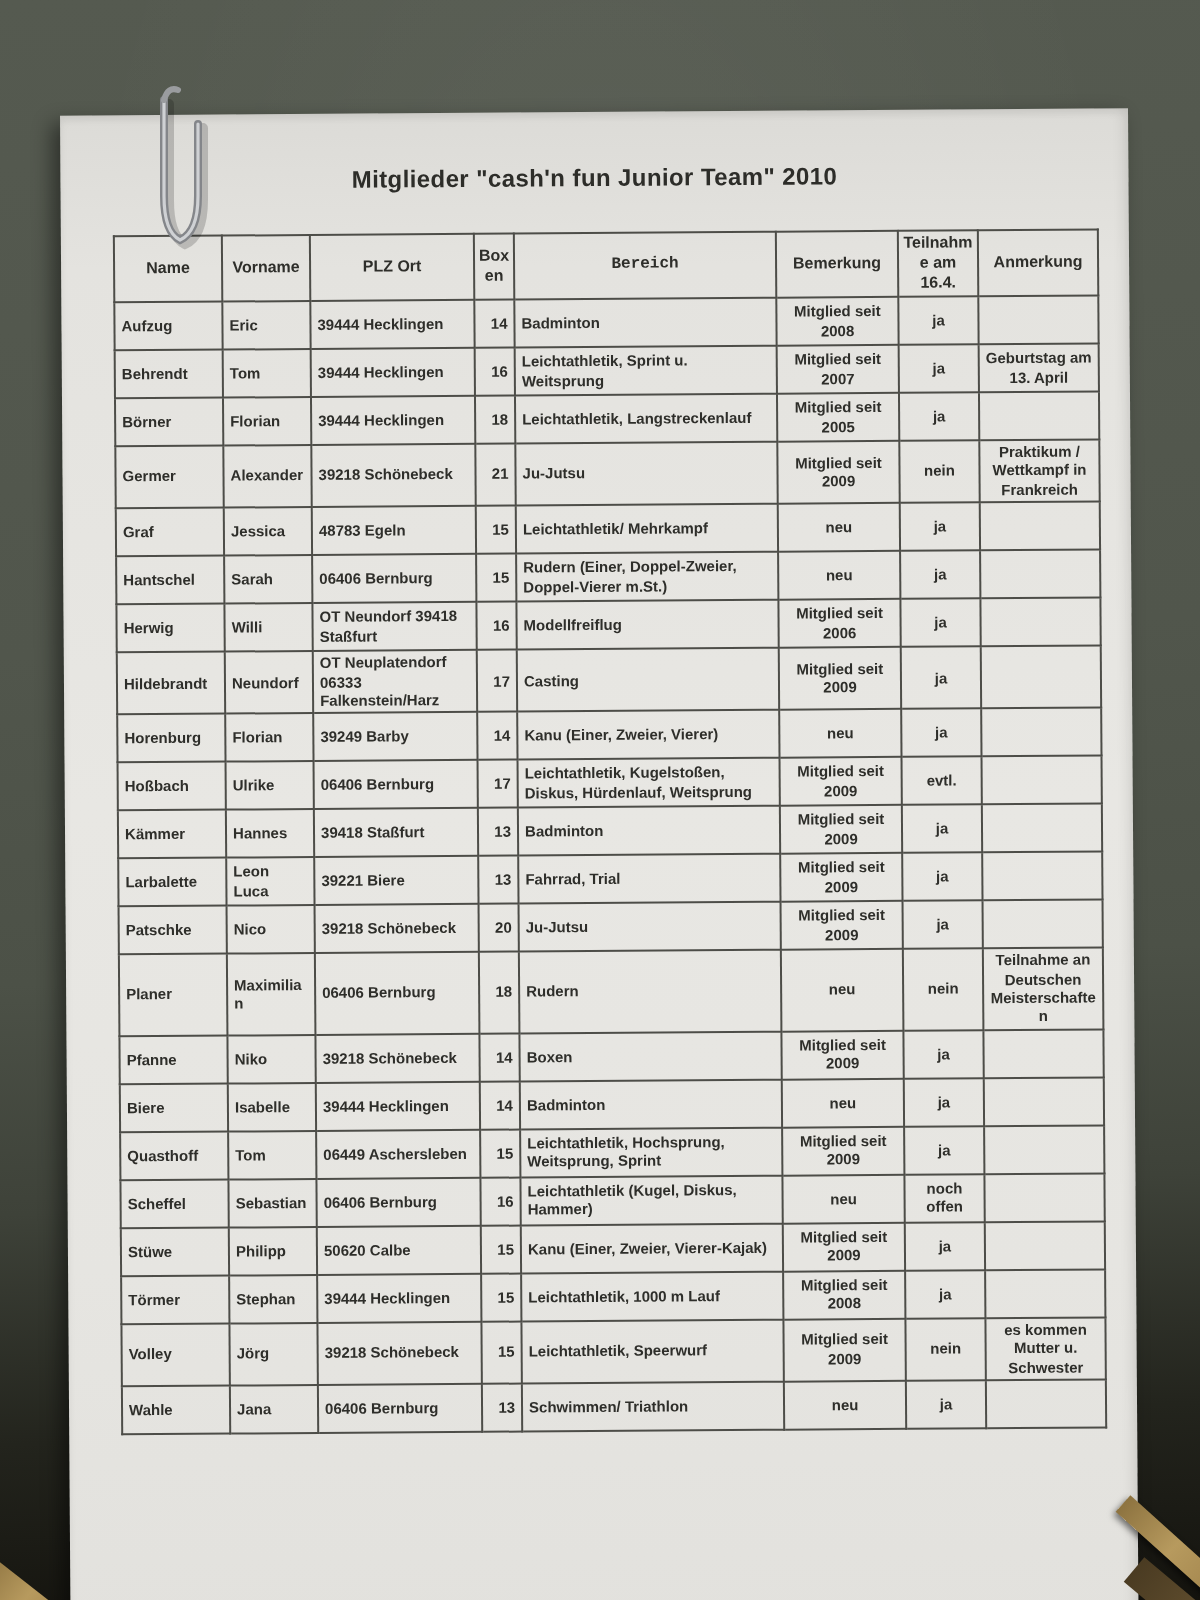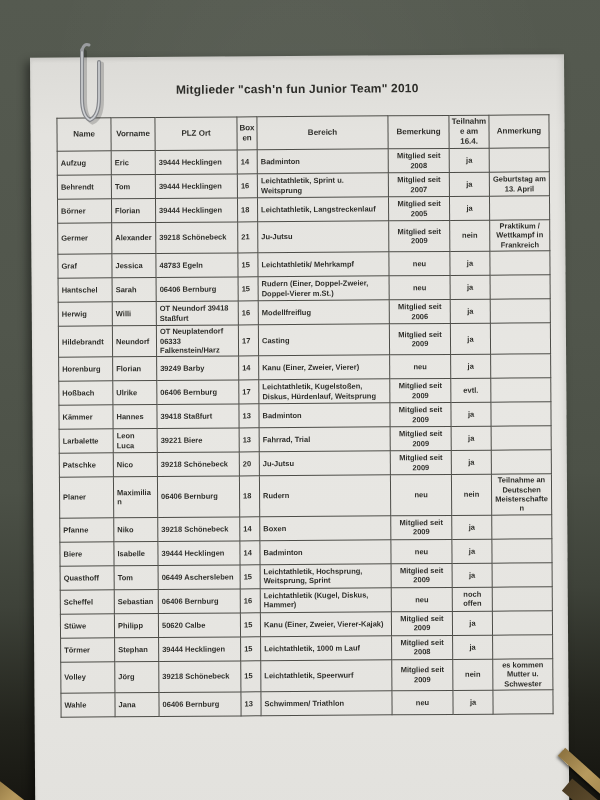--- a/index.html
+++ b/index.html
@@ -24,23 +24,23 @@
   .tbl-wrap{margin:20px 18px 0 26px;}
   table.members{border-collapse:collapse;table-layout:fixed;width:492px;}
   table.members th,table.members td{
     border:1px solid #4d4d48;color:#2e2e2a;font-weight:bold;
     font-size:7.5px;line-height:1.25;padding:1px 3px;vertical-align:middle;
     overflow:hidden;word-wrap:break-word;
   }
   table.members th{font-size:8px;text-align:center;height:24px;padding:1px 1px;}
   table.members td{height:21px;}
   td.col-name,td.col-vorname,td.col-plz_ort,td.col-bereich{text-align:left;}
-  td.col-alter{text-align:left;padding:1px 1px;}
+  td.col-alter{text-align:right;padding:1px 1px;}
   td.col-bemerkung,td.col-teilnahme,td.col-anmerkung{text-align:center;}
-  th.col-bereich{text-align:left;}
+  th.col-bereich{text-align:left;font-family:Liberation Mono, monospace;}
   th.col-alter{padding:1px 0;}
   
   .clip{position:absolute;left:68px;top:42px;width:44px;height:92px;z-index:5;}
   
   .wood{position:absolute;background:linear-gradient(90deg,#8d7340,#b79a5e 45%,#9c7f48);}
   .wood-left{left:-18px;bottom:-14px;width:62px;height:20px;transform:rotate(38deg);}
   .wood-right{right:-26px;bottom:18px;width:74px;height:11px;transform:rotate(42deg);box-shadow:0 2px 3px rgba(0,0,0,0.5);}
   .wood-right2{right:-20px;bottom:-12px;width:60px;height:16px;transform:rotate(40deg);background:linear-gradient(90deg,#4a3b22,#6b5734);}
 </style>
 </head>

